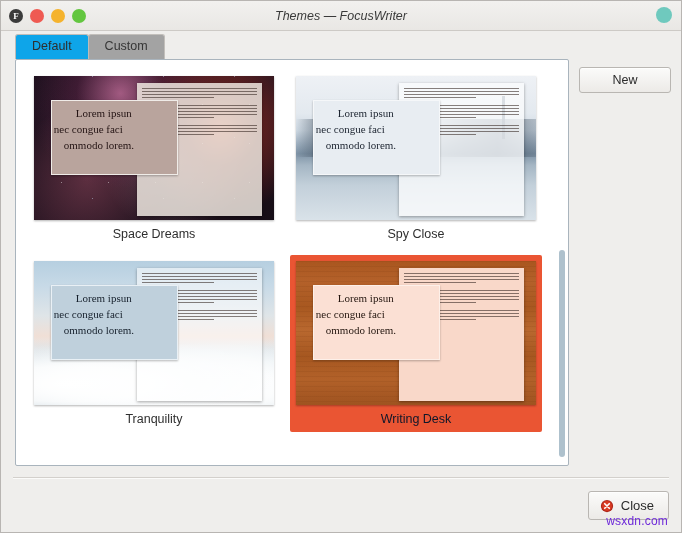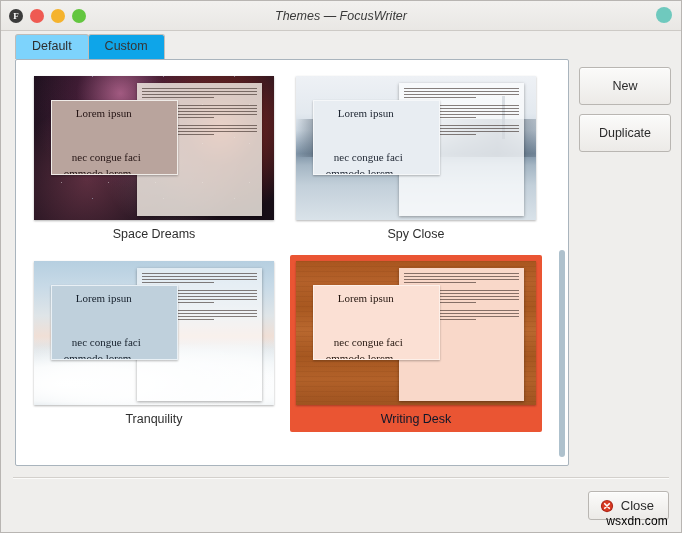--- a/index.html
+++ b/index.html
@@ -95,27 +95,27 @@
     color: #2e2e2e;
     padding: 4px 16px 5px 16px;
     border: 1px solid #c4c1bd;
     border-bottom: none;
     border-radius: 3px 3px 0 0;
     margin-right: -1px;
     line-height: 15px;
     cursor: default;
   }
   .tab.active {
-    background: #7dd3fc;
+    background: #0ea5e9;
     border-color: #bfbcb8;
     position: relative;
     z-index: 2;
   }
   .tab.inactive {
-    background: #0ea5e9;
+    background: #a3a3a3;
     border-color: #c2bfbb;
     color: #363636;
   }
 
   
   .content {
     flex: 1;
     display: flex;
     padding: 0 10px 0 14px;
     box-sizing: border-box;
@@ -280,21 +280,21 @@
     font-size: 11px;
     line-height: 16px;
     padding-top: 4px;
     box-sizing: border-box;
   }
   .thumb-overlay span {
     display: block;
     white-space: nowrap;
   }
   .ov-l1 { padding-left: 24px; }
-  .ov-l2 { padding-left: 20px; margin-top: 28px; }
+  .ov-l2 { padding-left: 2px; }
   .ov-l3 { padding-left: 12px; }
 
   .ov-space  { background: #b9a49d; color: #241414; border: 1px solid #f0ece8; }
   .ov-spy    { background: #e8edf2; color: #1c2430; border: 1px solid #f5f7f9; }
   .ov-tranq  { background: #bfd0dc; color: #16202c; border: 1px solid #e9f0f5; }
   .ov-desk   { background: #fbe0d4; color: #24160f; border: 1px solid #fdf0e9; }
 
   .theme-label {
     margin-top: 7px;
     margin-bottom: 2px;
@@ -329,21 +329,21 @@
     flex-direction: column;
     gap: 9px;
   }
   .btn {
     font-family: "Liberation Sans", sans-serif;
     font-size: 12.5px;
     color: #2b2b2b;
     background: linear-gradient(to bottom, #fbfbfa 0%, #eceae7 100%);
     border: 1px solid #b9b6b2;
     border-radius: 3px;
-    padding: 11px 6px;
+    padding: 5px 6px;
     text-align: center;
     cursor: default;
     box-shadow: 0 1px 0 rgba(255,255,255,0.7) inset;
   }
 
   
   .footer {
     height: 66px;
     min-height: 66px;
     box-sizing: border-box;
@@ -376,21 +376,21 @@
   .close-icon {
     width: 14px;
     height: 14px;
     flex: 0 0 14px;
   }
   .watermark {
     position: absolute;
     right: 13px;
     bottom: 4px;
     font-size: 12px;
-    color: #000000;
+    color: #6d28d9;
     letter-spacing: 0.2px;
   }
 </style>
 </head>
 <body>
 
 <div class="window">
 
   <div class="titlebar">
     <div class="win-controls">
@@ -534,21 +534,20 @@
 
       </div>
 
       <div class="scrollbar">
         <div class="scrollbar-thumb"></div>
       </div>
     </div>
 
     <div class="side-buttons">
       <div class="btn">New</div>
-      <div class="btn">Duplicate</div>
     </div>
 
   </div>
 
   <div class="footer">
     <div class="footer-sep"></div>
     <div class="footer-actions">
       <div class="btn btn-close">
         <svg class="close-icon" viewBox="0 0 16 16">
           <circle cx="8" cy="8" r="7" fill="#b02a1c"></circle>

